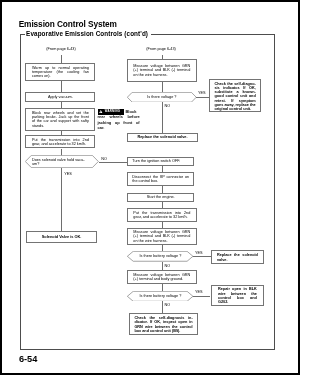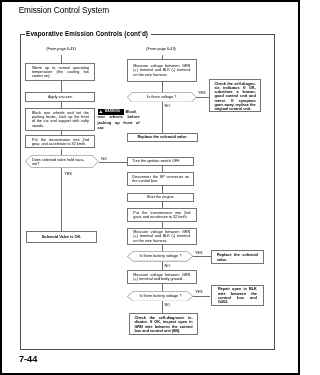--- a/index.html
+++ b/index.html
@@ -1,21 +1,21 @@
 <!DOCTYPE html>
 <html><head>
 <meta charset="utf-8">
 <style>
 html,body{margin:0;padding:0;background:#fff;}
 body{width:300px;height:375px;font-family:"Liberation Sans",sans-serif;overflow:hidden;
 }
 #sheet{position:absolute;left:0;top:0;width:300px;height:375px;background:#000;}
 #page{position:absolute;left:2px;top:2px;width:296px;height:370.5px;background:#fff;overflow:hidden;}
 .abs{position:absolute;}
-#title{left:16.7px;top:4px;font-size:8.3px;font-weight:normal;letter-spacing:-0.1px;color:#000;line-height:8.3px;}
+#title{left:16.7px;top:18.0px;font-size:8.3px;font-weight:bold;letter-spacing:-0.1px;color:#000;line-height:8.3px;}
 #subtitle{left:24.1px;top:28.8px;font-size:6.35px;font-weight:bold;color:#000;letter-spacing:0.09px;line-height:6.3px;}
 #pagenum{left:17.0px;top:353.3px;font-size:9.2px;font-weight:bold;color:#000;letter-spacing:-0.05px;line-height:9.2px;}
 .rule{position:absolute;background:#4d4d4d;}
 .ln{position:absolute;background:#6e6e6e;}
 .box{position:absolute;border:0.62px solid #747474;background:#fff;box-sizing:border-box;
   color:#000;display:flex;align-items:center;justify-content:center;}
 .bt{font-size:3.8px;line-height:4.25px;text-align:justify;text-align-last:left;hyphens:manual;}
 .ctr{text-align:center !important;text-align-last:center !important;}
 .bold{font-weight:bold;}
 .lbl{position:absolute;font-size:3.8px;color:#000;line-height:3.8px;}
@@ -27,21 +27,21 @@
 .warnlbl{position:absolute;color:#fff;font-size:2.8px;font-weight:bold;letter-spacing:0.3px;
   left:7.2px;top:1.5px;line-height:3.2px;}
 </style>
 </head>
 <body>
 
 <div id="sheet"></div>
 <div id="page">
 <div class="abs" id="title">Emission Control System</div>
 <div class="abs" id="subtitle">Evaporative Emission Controls (cont'd)</div>
-<div class="abs" id="pagenum">7-44</div>
+<div class="abs" id="pagenum">6-54</div>
 <div class="rule" style="left:17.6px;top:32.2px;width:5.2px;height:0.75px;"></div>
 <div class="rule" style="left:149px;top:32.2px;width:124.05px;height:0.75px;"></div>
 <div class="rule" style="left:17.6px;top:32.2px;width:0.75px;height:315.00px;"></div>
 <div class="rule" style="left:272.3px;top:32.2px;width:0.75px;height:315.00px;"></div>
 <div class="rule" style="left:17.6px;top:347.2px;width:255.45px;height:0.75px;"></div>
 <div class="lbl" style="left:44.20px;top:45.60px;font-size:3.8px;">(From page 6-43)</div>
 <div class="ln" style="left:58.60px;top:52.90px;width:0.6px;height:8.30px;"></div>
 <div class="box" style="left:23.40px;top:61.10px;width:70.00px;height:17.80px;">
       <div class="bt " style="width:57.00px;">Warm up to normal operating temperature (the cooling fan comes on).</div>
     </div>

